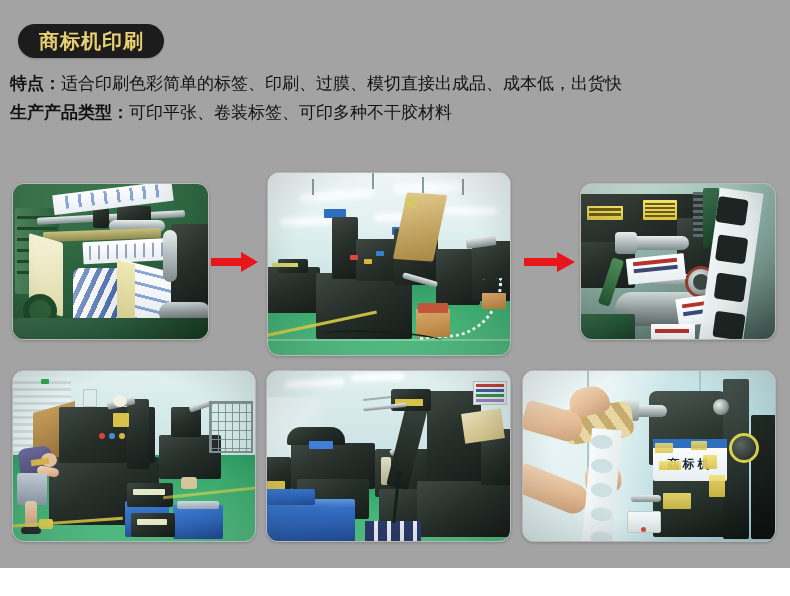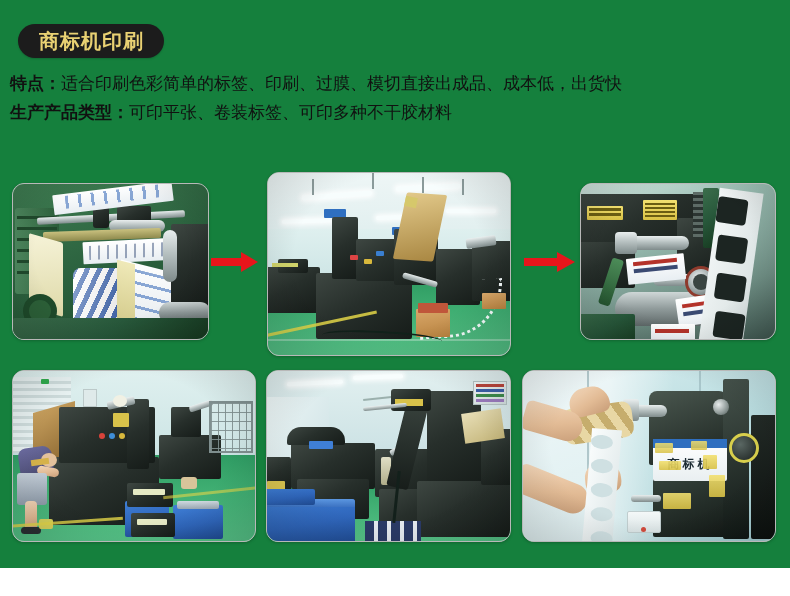--- a/index.html
+++ b/index.html
@@ -17,21 +17,21 @@
     height: 596px;
     background: #ffffff;
     overflow: hidden;
   }
 
   .canvas {
     position: absolute;
     left: 0; top: 0;
     width: 790px;
     height: 568px;
-    background: #15803d;
+    background: #a3a3a3;
   }
 
   
   .title-badge {
     position: absolute;
     left: 18px;
     top: 24px;
     height: 34px;
     padding: 0 20px 0 21px;
     display: flex;

